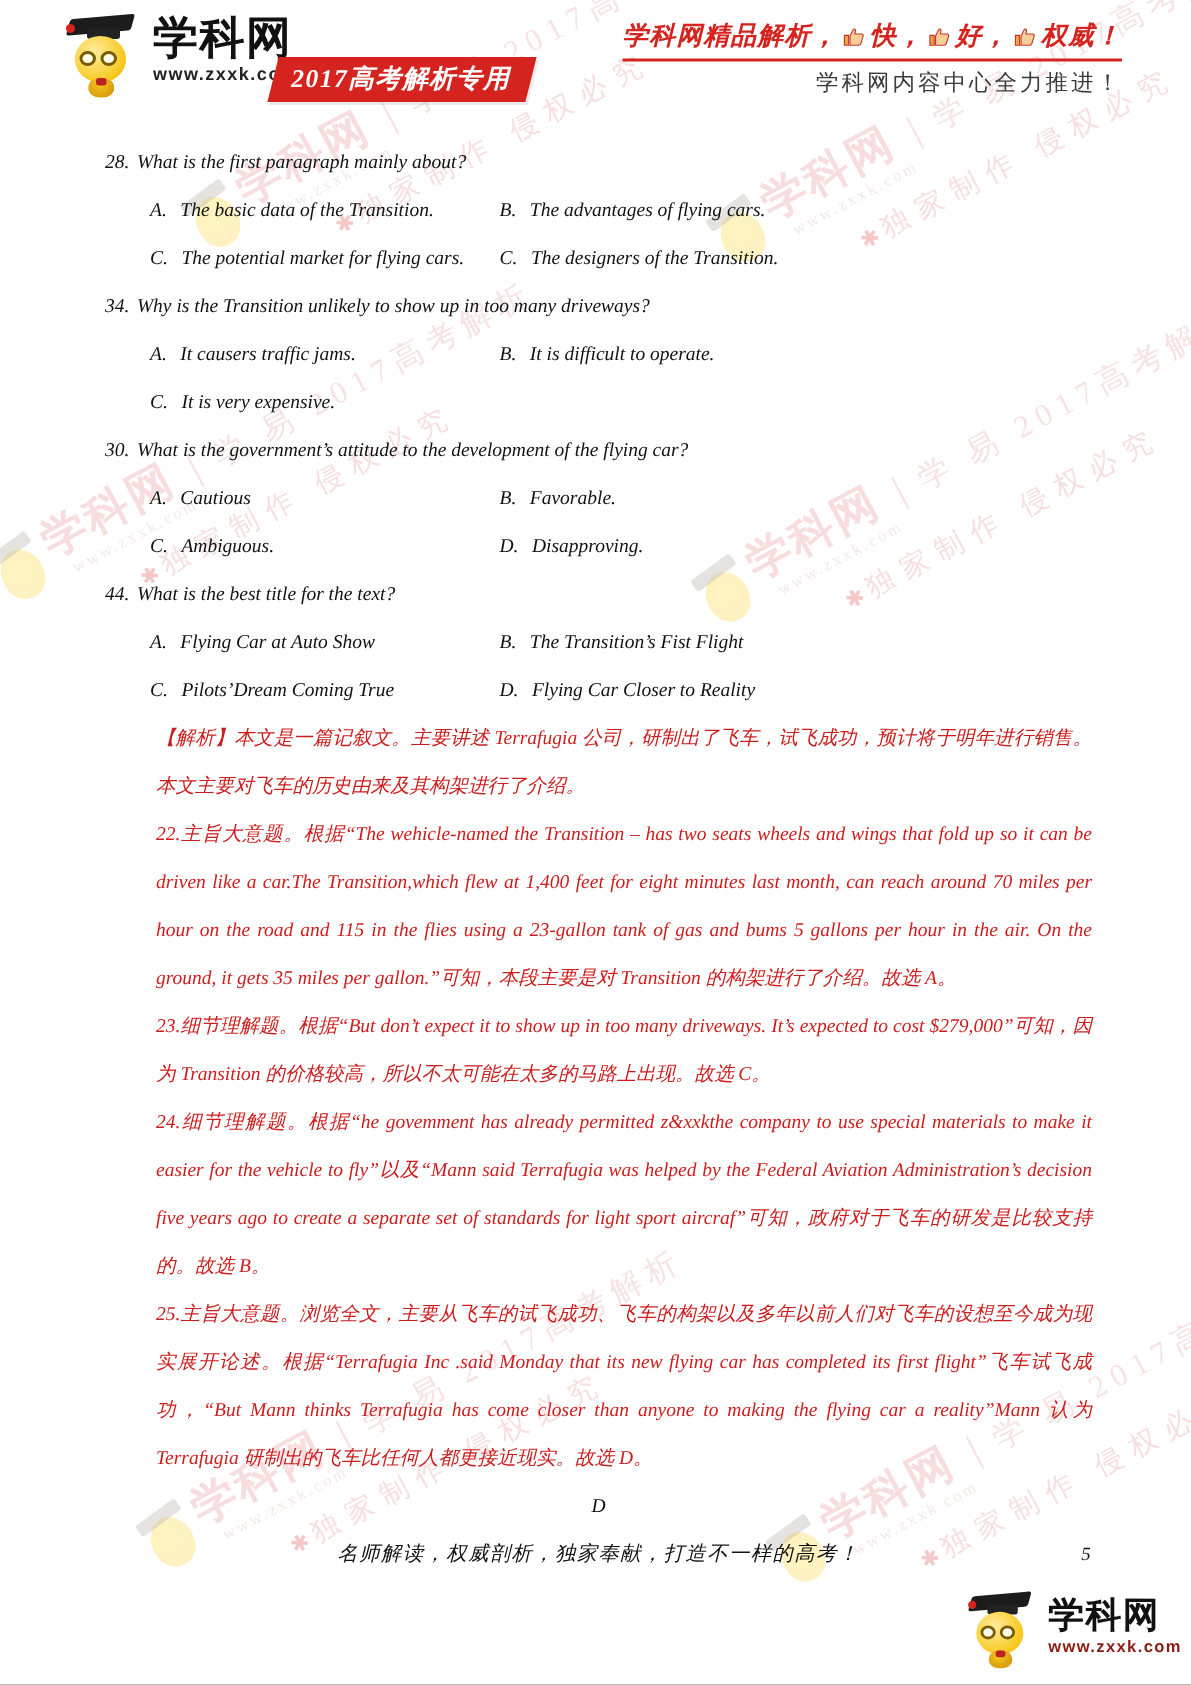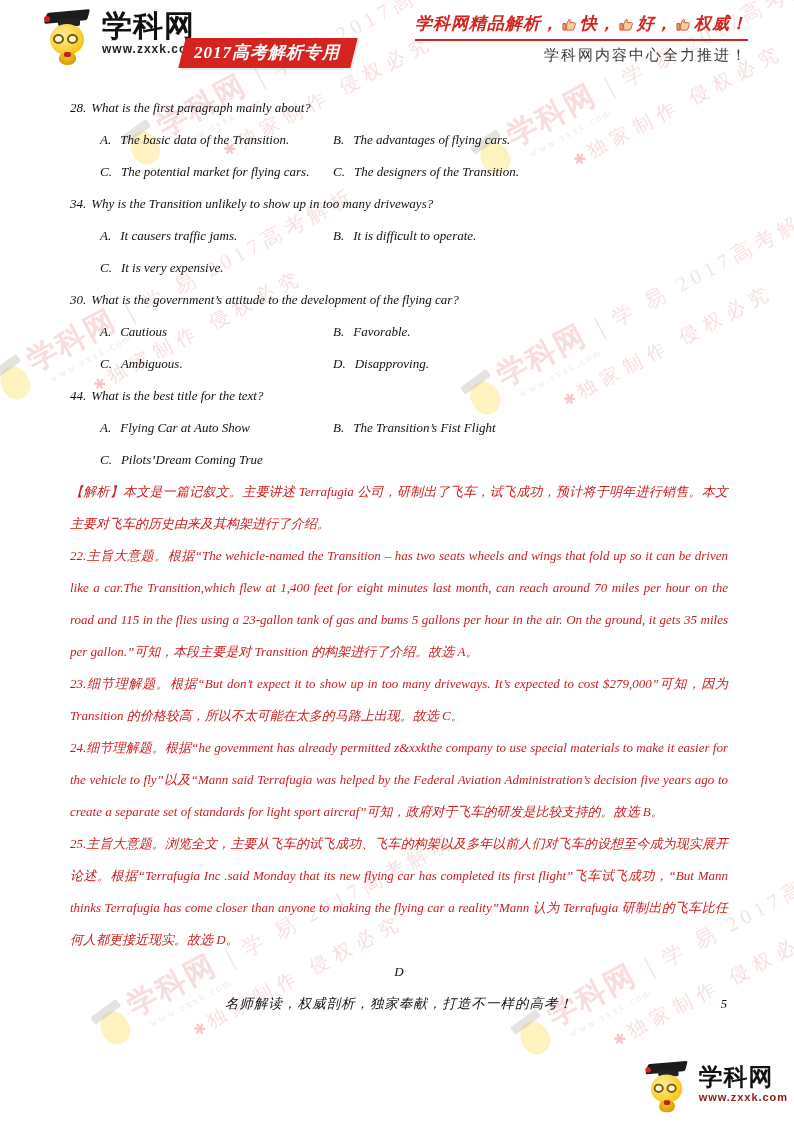--- a/index.html
+++ b/index.html
@@ -56,21 +56,21 @@
 
   
   .content { position:absolute; left:70px; right:66px; top:92px; z-index:2;
     font-size:13px; color:#111;font-style:italic; }
   .q-line { line-height:32px; }
   .q-num { margin-right:5px; }
   .opts { display:grid; grid-template-columns:233px auto; padding-left:30px; }
   .opt { line-height:32px; }
   .opt-label { margin-right:9px; }
 
-  .ana { color:#cc1d1d; line-height:32px; text-align:justify; }
+  .ana { color:#cc1d1d; line-height:32px; text-align:justify;margin-left:34px; }
   .answer-line { line-height:32px; text-align:center; color:#111; }
 
   
   .footer-line { position:relative; line-height:32px; text-align:center; color:#111; font-size:13.5px; letter-spacing:1px; }
   .page-num { position:absolute; right:0; top:0; font-size:12.5px; color:#111; }
   .footer-logo { position:absolute; right:6px; bottom:8px; display:flex; align-items:flex-start; z-index:3; transform:scale(.92); transform-origin:bottom right; }
   .footer-logo .logo-site { font-size:26px; }
   .footer-logo .logo-url { color:#8b1a12; }
 </style>
 </head>
@@ -215,20 +215,21 @@
         <div class="opt"><span class="opt-label">D.</span><span>Disapproving.</span></div>
       </div>
     </div>
 
     <div class="qblock">
       <div class="q-line"><span class="q-num">44.</span><span>What is the best title for the text?</span></div>
       <div class="opts">
         <div class="opt"><span class="opt-label">A.</span><span>Flying Car at Auto Show</span></div>
         <div class="opt"><span class="opt-label">B.</span><span>The Transition’s Fist Flight</span></div>
         <div class="opt"><span class="opt-label">C.</span><span>Pilots’Dream Coming True</span></div>
+        <div class="opt"><span class="opt-label">D.</span><span>Flying Car Closer to Reality</span></div>
       </div>
     </div>
 
     <p class="ana">【解析】本文是一篇记叙文。主要讲述 Terrafugia 公司，研制出了飞车，试飞成功，预计将于明年进行销售。本文主要对飞车的历史由来及其构架进行了介绍。</p>
     <p class="ana">22.主旨大意题。根据“The wehicle-named the Transition – has two seats wheels and wings that fold up so it can be driven like a car.The Transition,which flew at 1,400 feet for eight minutes last month, can reach around 70 miles per hour on the road and 115 in the flies using a 23-gallon tank of gas and bums 5 gallons per hour in the air. On the ground, it gets 35 miles per gallon.”可知，本段主要是对 Transition 的构架进行了介绍。故选 A。</p>
     <p class="ana">23.细节理解题。根据“But don’t  expect it to show up in too many driveways. It’s expected to cost $279,000”可知，因为 Transition 的价格较高，所以不太可能在太多的马路上出现。故选 C。</p>
     <p class="ana">24.细节理解题。根据“he govemment has already permitted z&amp;xxkthe company to use special materials to make it easier for the vehicle to fly”以及“Mann said Terrafugia was helped by the Federal Aviation Administration’s decision five years ago to create a separate set of standards for light sport aircraf”可知，政府对于飞车的研发是比较支持的。故选 B。</p>
     <p class="ana">25.主旨大意题。浏览全文，主要从飞车的试飞成功、飞车的构架以及多年以前人们对飞车的设想至今成为现实展开论述。根据“Terrafugia Inc .said Monday that its new flying car has completed its first flight”飞车试飞成功，“But Mann thinks Terrafugia has come closer than anyone to making the flying car a reality”Mann 认为 Terrafugia 研制出的飞车比任何人都更接近现实。故选 D。</p>
 
     <div class="answer-line">D</div>

